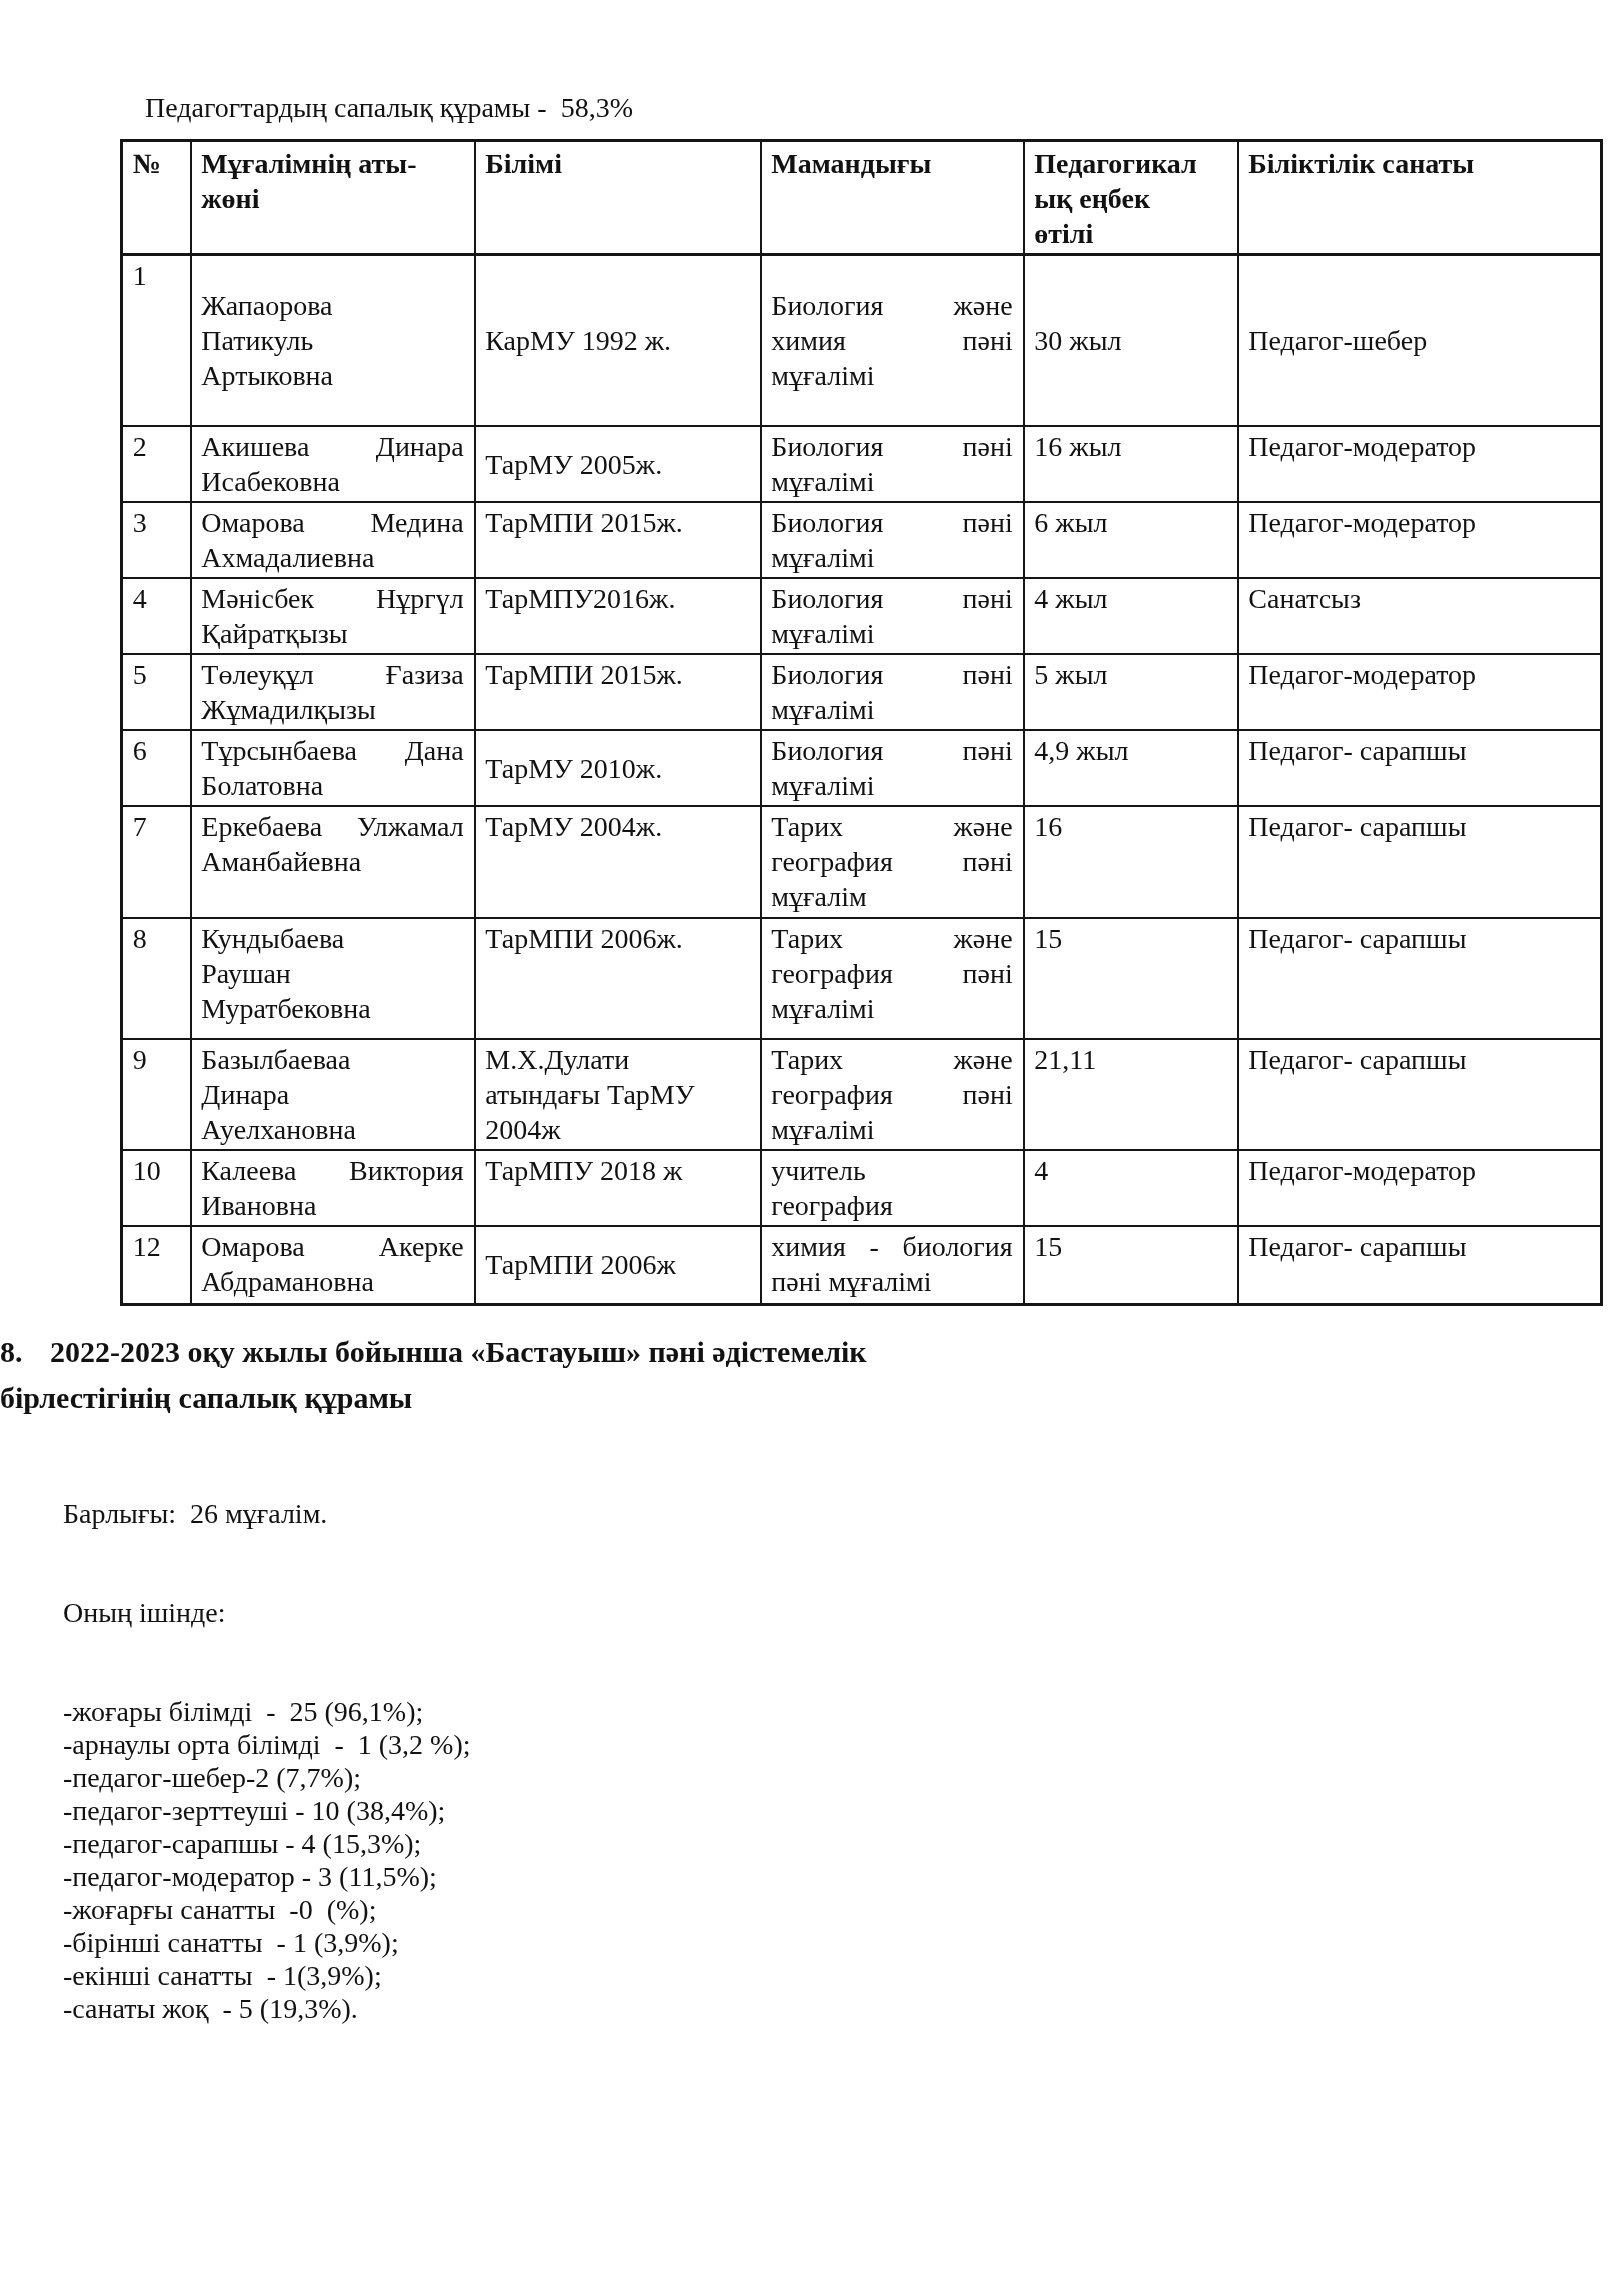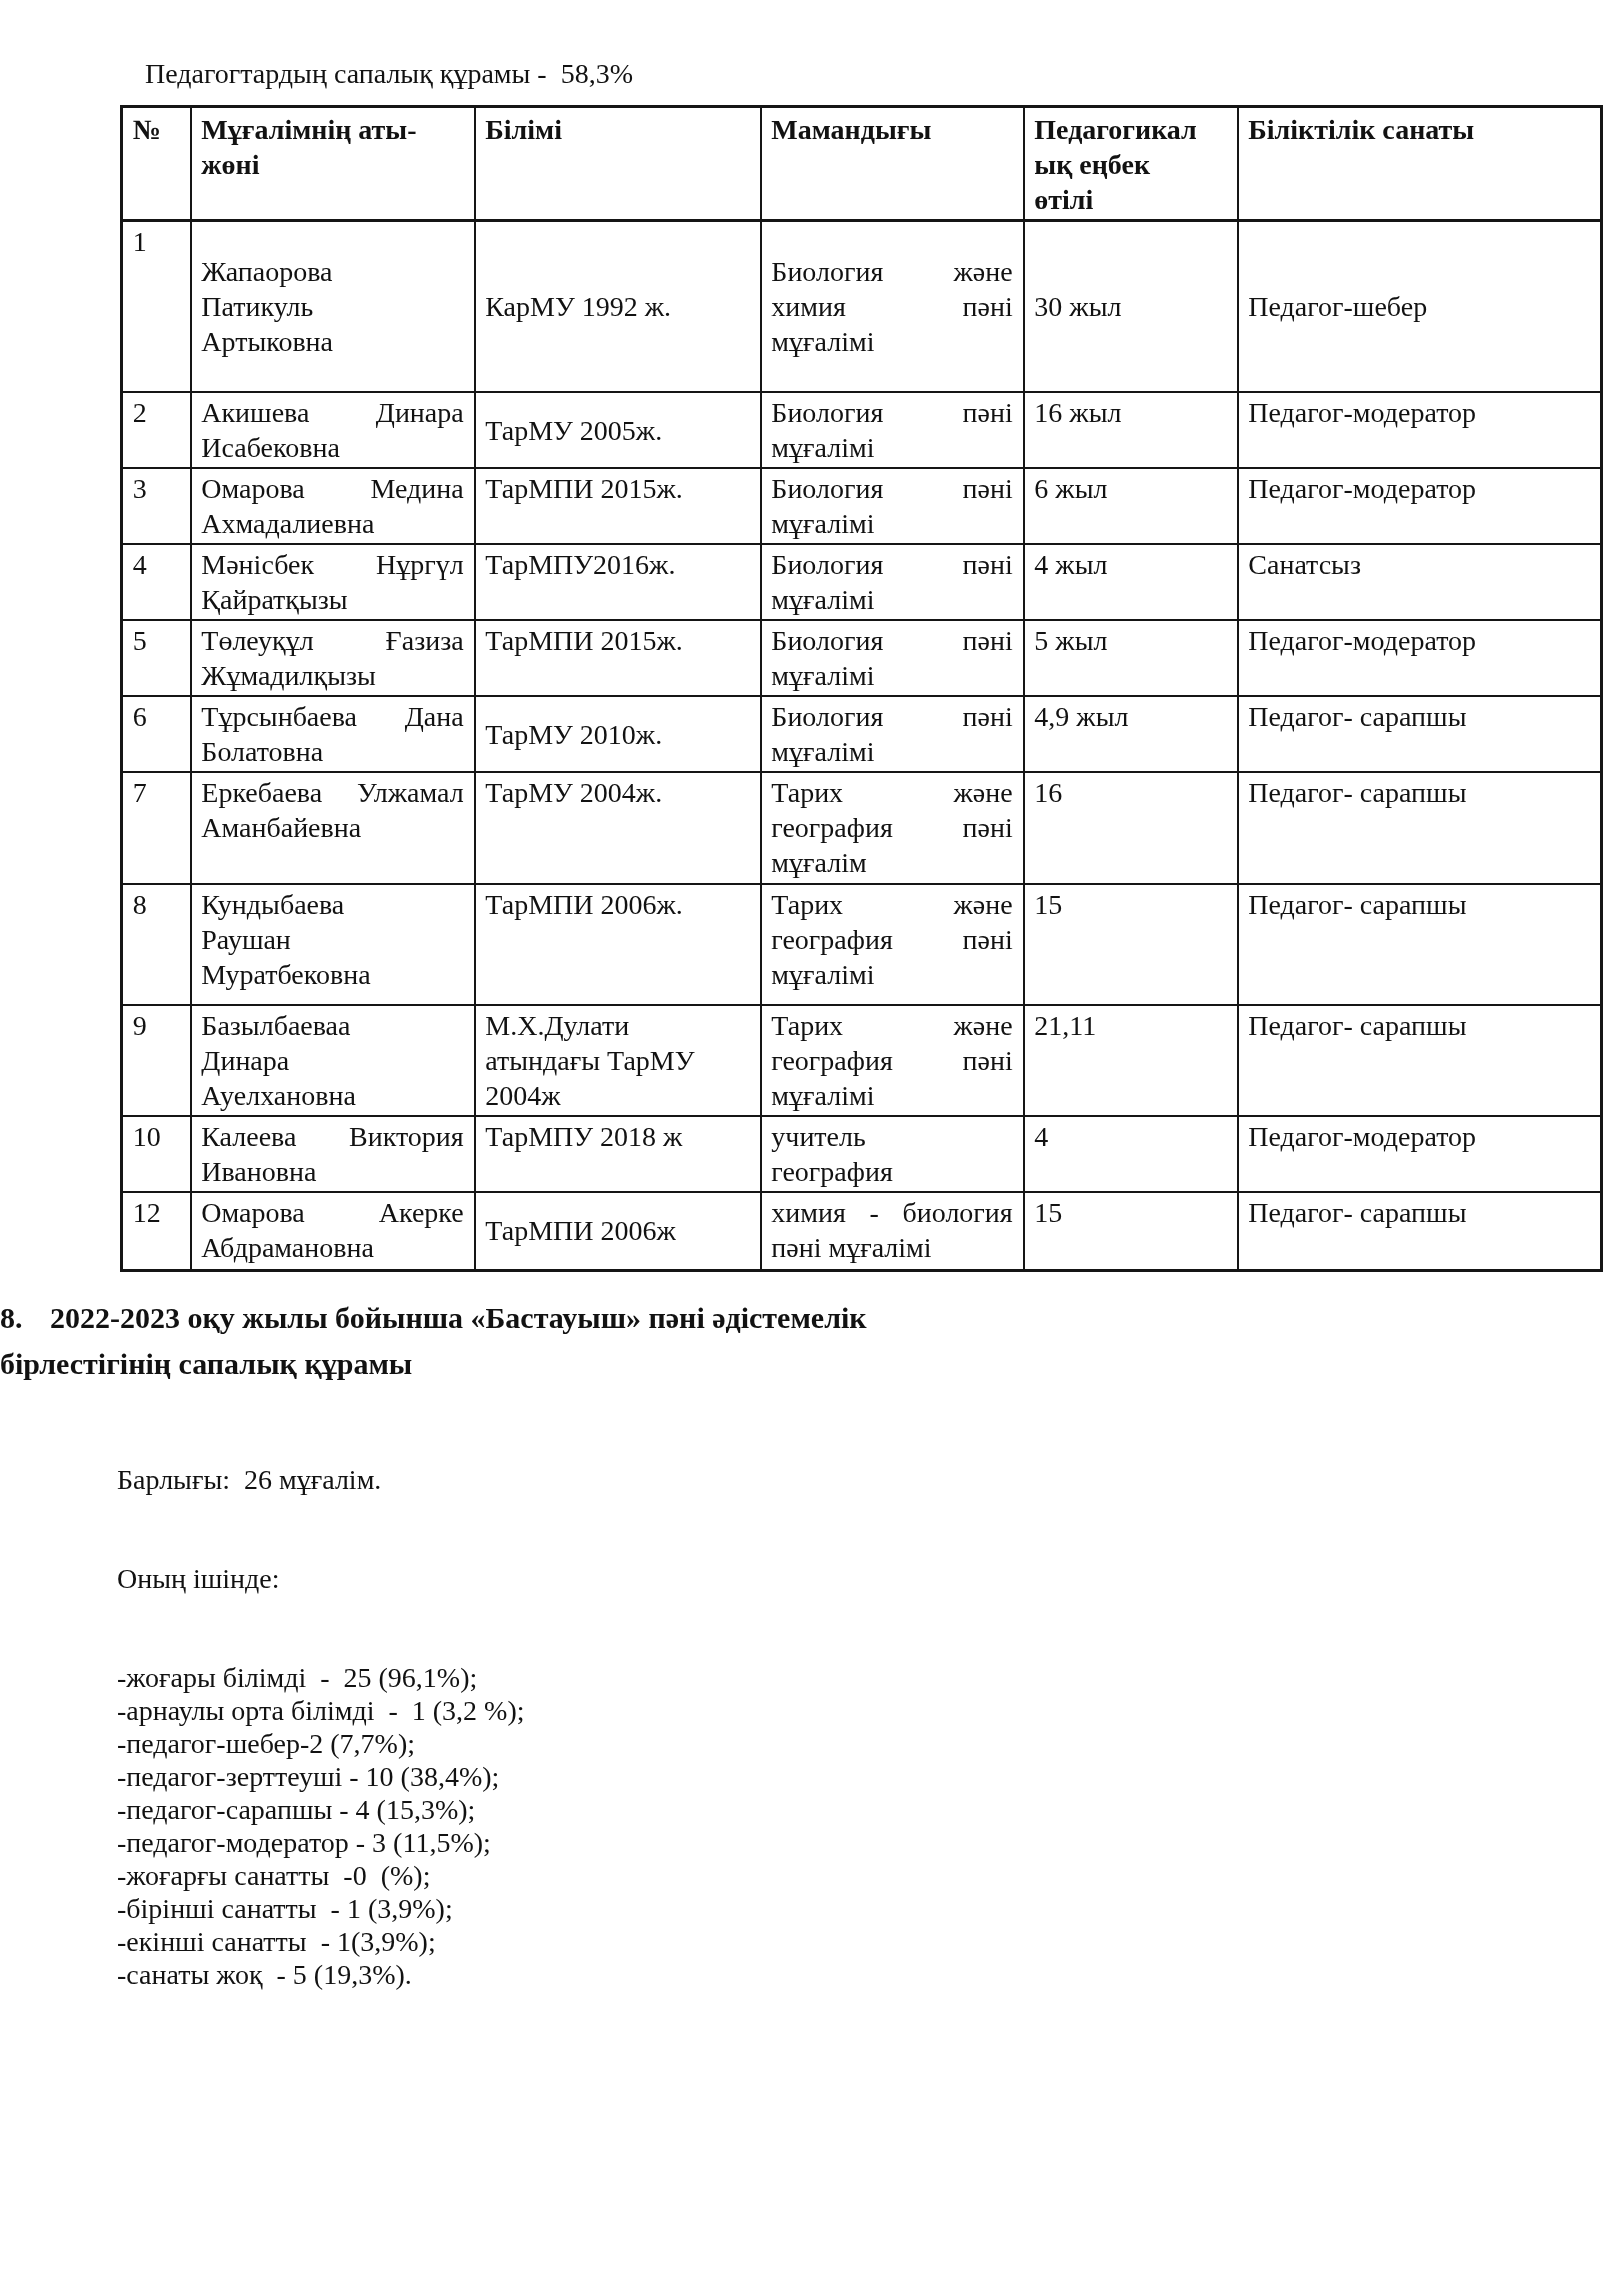--- a/index.html
+++ b/index.html
@@ -7,21 +7,21 @@
     position: relative;
     width: 1621px;
     height: 2293px;
     background: #ffffff;
     color: #121212;
     font-family: "Liberation Serif", "DejaVu Serif", serif;
     font-size: 28px;
     line-height: 35px;
     overflow: hidden;
     box-sizing: border-box;
-    padding-top: 56px;
+    padding-top: 90px;
   }
 
   
   .caption {
     margin: 0 0 13.7px 145px;
     white-space: pre-wrap;
   }
 
   
   table { border-collapse: collapse; table-layout: fixed; }
@@ -64,21 +64,21 @@
     width: 1529px;
     text-align: left;
     font-weight: bold;
     font-size: 30px;
     line-height: 46px;
   }
   .section-heading .hnum { margin-right: 27.4px; }
 
   
   .summary {
-    margin-left: 117px;
+    margin-left: 63px;
     line-height: 33px;
     white-space: pre-wrap;
   }
   .summary p { margin: 0; }
 </style>
 </head>
 <body>
 
 <div class="page">
 

